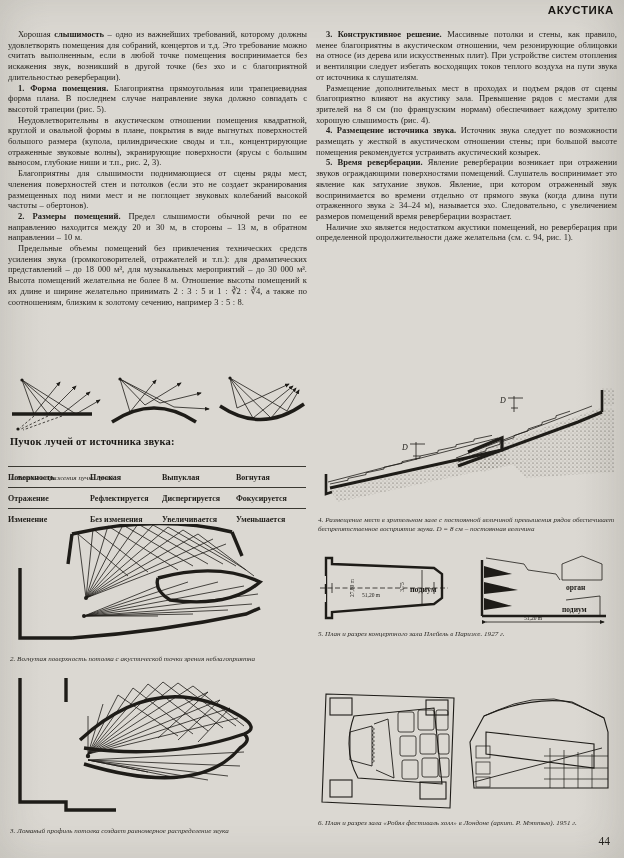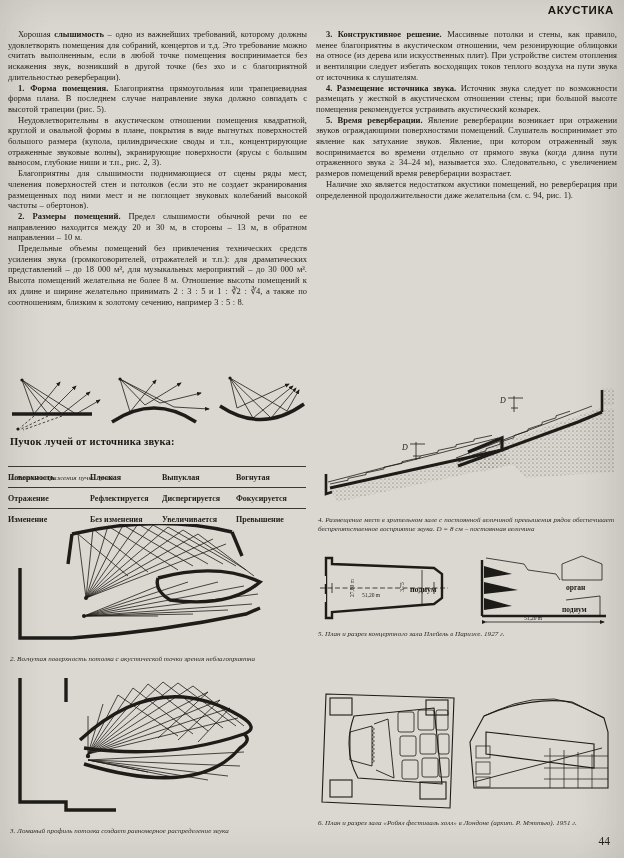--- a/index.html
+++ b/index.html
@@ -76,20 +76,21 @@
     <p><span>Хорошая </span><span class="b">слышимость</span><span> – одно из важнейших требований, которому должны удовлетворять помещения для собраний, концертов и т.д. Это требование можно считать выполненным, если в любой точке помещения воспринимается без искажения звук, возникший в другой точке (без эхо и с благоприятной длительностью реверберации).</span></p>
     <p><span class="b">1. Форма помещения.</span><span> Благоприятна прямоугольная или трапециевидная форма плана. В последнем случае направление звука должно совпадать с высотой трапеции (рис. 5).</span></p>
     <p>Неудовлетворительны в акустическом отношении помещения квадратной, круглой и овальной формы в плане, покрытия в виде выгнутых поверхностей большого размера (купола, цилиндрические своды и т.п., концентрирующие отраженные звуковые волны), экранирующие поверхности (ярусы с большим выносом, глубокие ниши и т.п., рис. 2, 3).</p>
     <p>Благоприятны для слышимости поднимающиеся от сцены ряды мест, членения поверхностей стен и потолков (если это не создает экранирования размещенных под ними мест и не поглощает звуковых колебаний высокой частоты – обертонов).</p>
     <p><span class="b">2. Размеры помещений.</span><span> Предел слышимости обычной речи по ее направлению находится между 20 и 30 м, в стороны – 13 м, в обратном направлении – 10 м.</span></p>
     <p>Предельные объемы помещений без привлечения технических средств усиления звука (громкоговорителей, отражателей и т.п.): для драматических представлений – до 18 000 м³, для музыкальных мероприятий – до 30 000 м³. Высота помещений желательна не более 8 м. Отношение высоты помещений к их длине и ширине желательно принимать 2 : 3 : 5 и 1 : ∛2 : ∛4, а также по соотношениям, близким к золотому сечению, например 3 : 5 : 8.</p>
   </div>
 
   <div class="col" id="col-right">
     <p><span class="b">3. Конструктивное решение.</span><span> Массивные потолки и стены, как правило, менее благоприятны в акустическом отношении, чем резонирующие облицовки на относе (из дерева или искусственных плит). При устройстве систем отопления и вентиляции следует избегать восходящих токов теплого воздуха на пути звука от источника к слушателям.</span></p>
+    <p>Размещение дополнительных мест в проходах и подъем рядов от сцены благоприятно влияют на акустику зала. Превышение рядов с местами для зрителей на 8 см (по французским нормам) обеспечивает каждому зрителю хорошую слышимость (рис. 4).</p>
     <p><span class="b">4. Размещение источника звука.</span><span> Источник звука следует по возможности размещать у жесткой в акустическом отношении стены; при большой высоте помещения рекомендуется устраивать акустический козырек.</span></p>
     <p><span class="b">5. Время реверберации.</span><span> Явление реверберации возникает при отражении звуков ограждающими поверхностями помещений. Слушатель воспринимает это явление как затухание звуков. Явление, при котором отраженный звук воспринимается во времени отдельно от прямого звука (когда длина пути отраженного звука ≥ 34–24 м), называется эхо. Следовательно, с увеличением размеров помещений время реверберации возрастает.</span></p>
     <p>Наличие эхо является недостатком акустики помещений, но реверберация при определенной продолжительности даже желательна (см. с. 94, рис. 1).</p>
   </div>
 
   <div class="fig" style="left:8px;top:376px;">
     <svg width="300" height="56" viewBox="0 0 300 56">
       <defs>
         <marker id="arr" markerWidth="7" markerHeight="7" refX="5" refY="2.5" orient="auto">
           <path d="M0,0 L6,2.5 L0,5 Z" fill="#1e1c18"></path>
@@ -156,21 +157,21 @@
     <div class="tr">
       <div>Отражение</div>
       <div>Рефлектируется</div>
       <div>Диспергируется</div>
       <div>Фокусируется</div>
     </div>
     <div class="tr">
       <div>Изменение</div>
       <div>Без изменения</div>
       <div>Увеличивается</div>
-      <div>Превышение</div>
+      <div>Уменьшается</div>
     </div>
   </div>
 
   <div class="fig" style="left:8px;top:524px;">
     <svg width="300" height="128" viewBox="0 0 300 128">
       <path class="ink thick" d="M64,10 Q150,-10 224,8"></path>
       <path class="ink thick" d="M64,10 L60,40"></path>
       <path class="ink thick" d="M224,8 L234,32"></path>
       <path class="ink thick" d="M12,44 L12,114 L64,114"></path>
       <path class="ink thick" d="M64,114 Q150,108 238,90 L252,84"></path>

